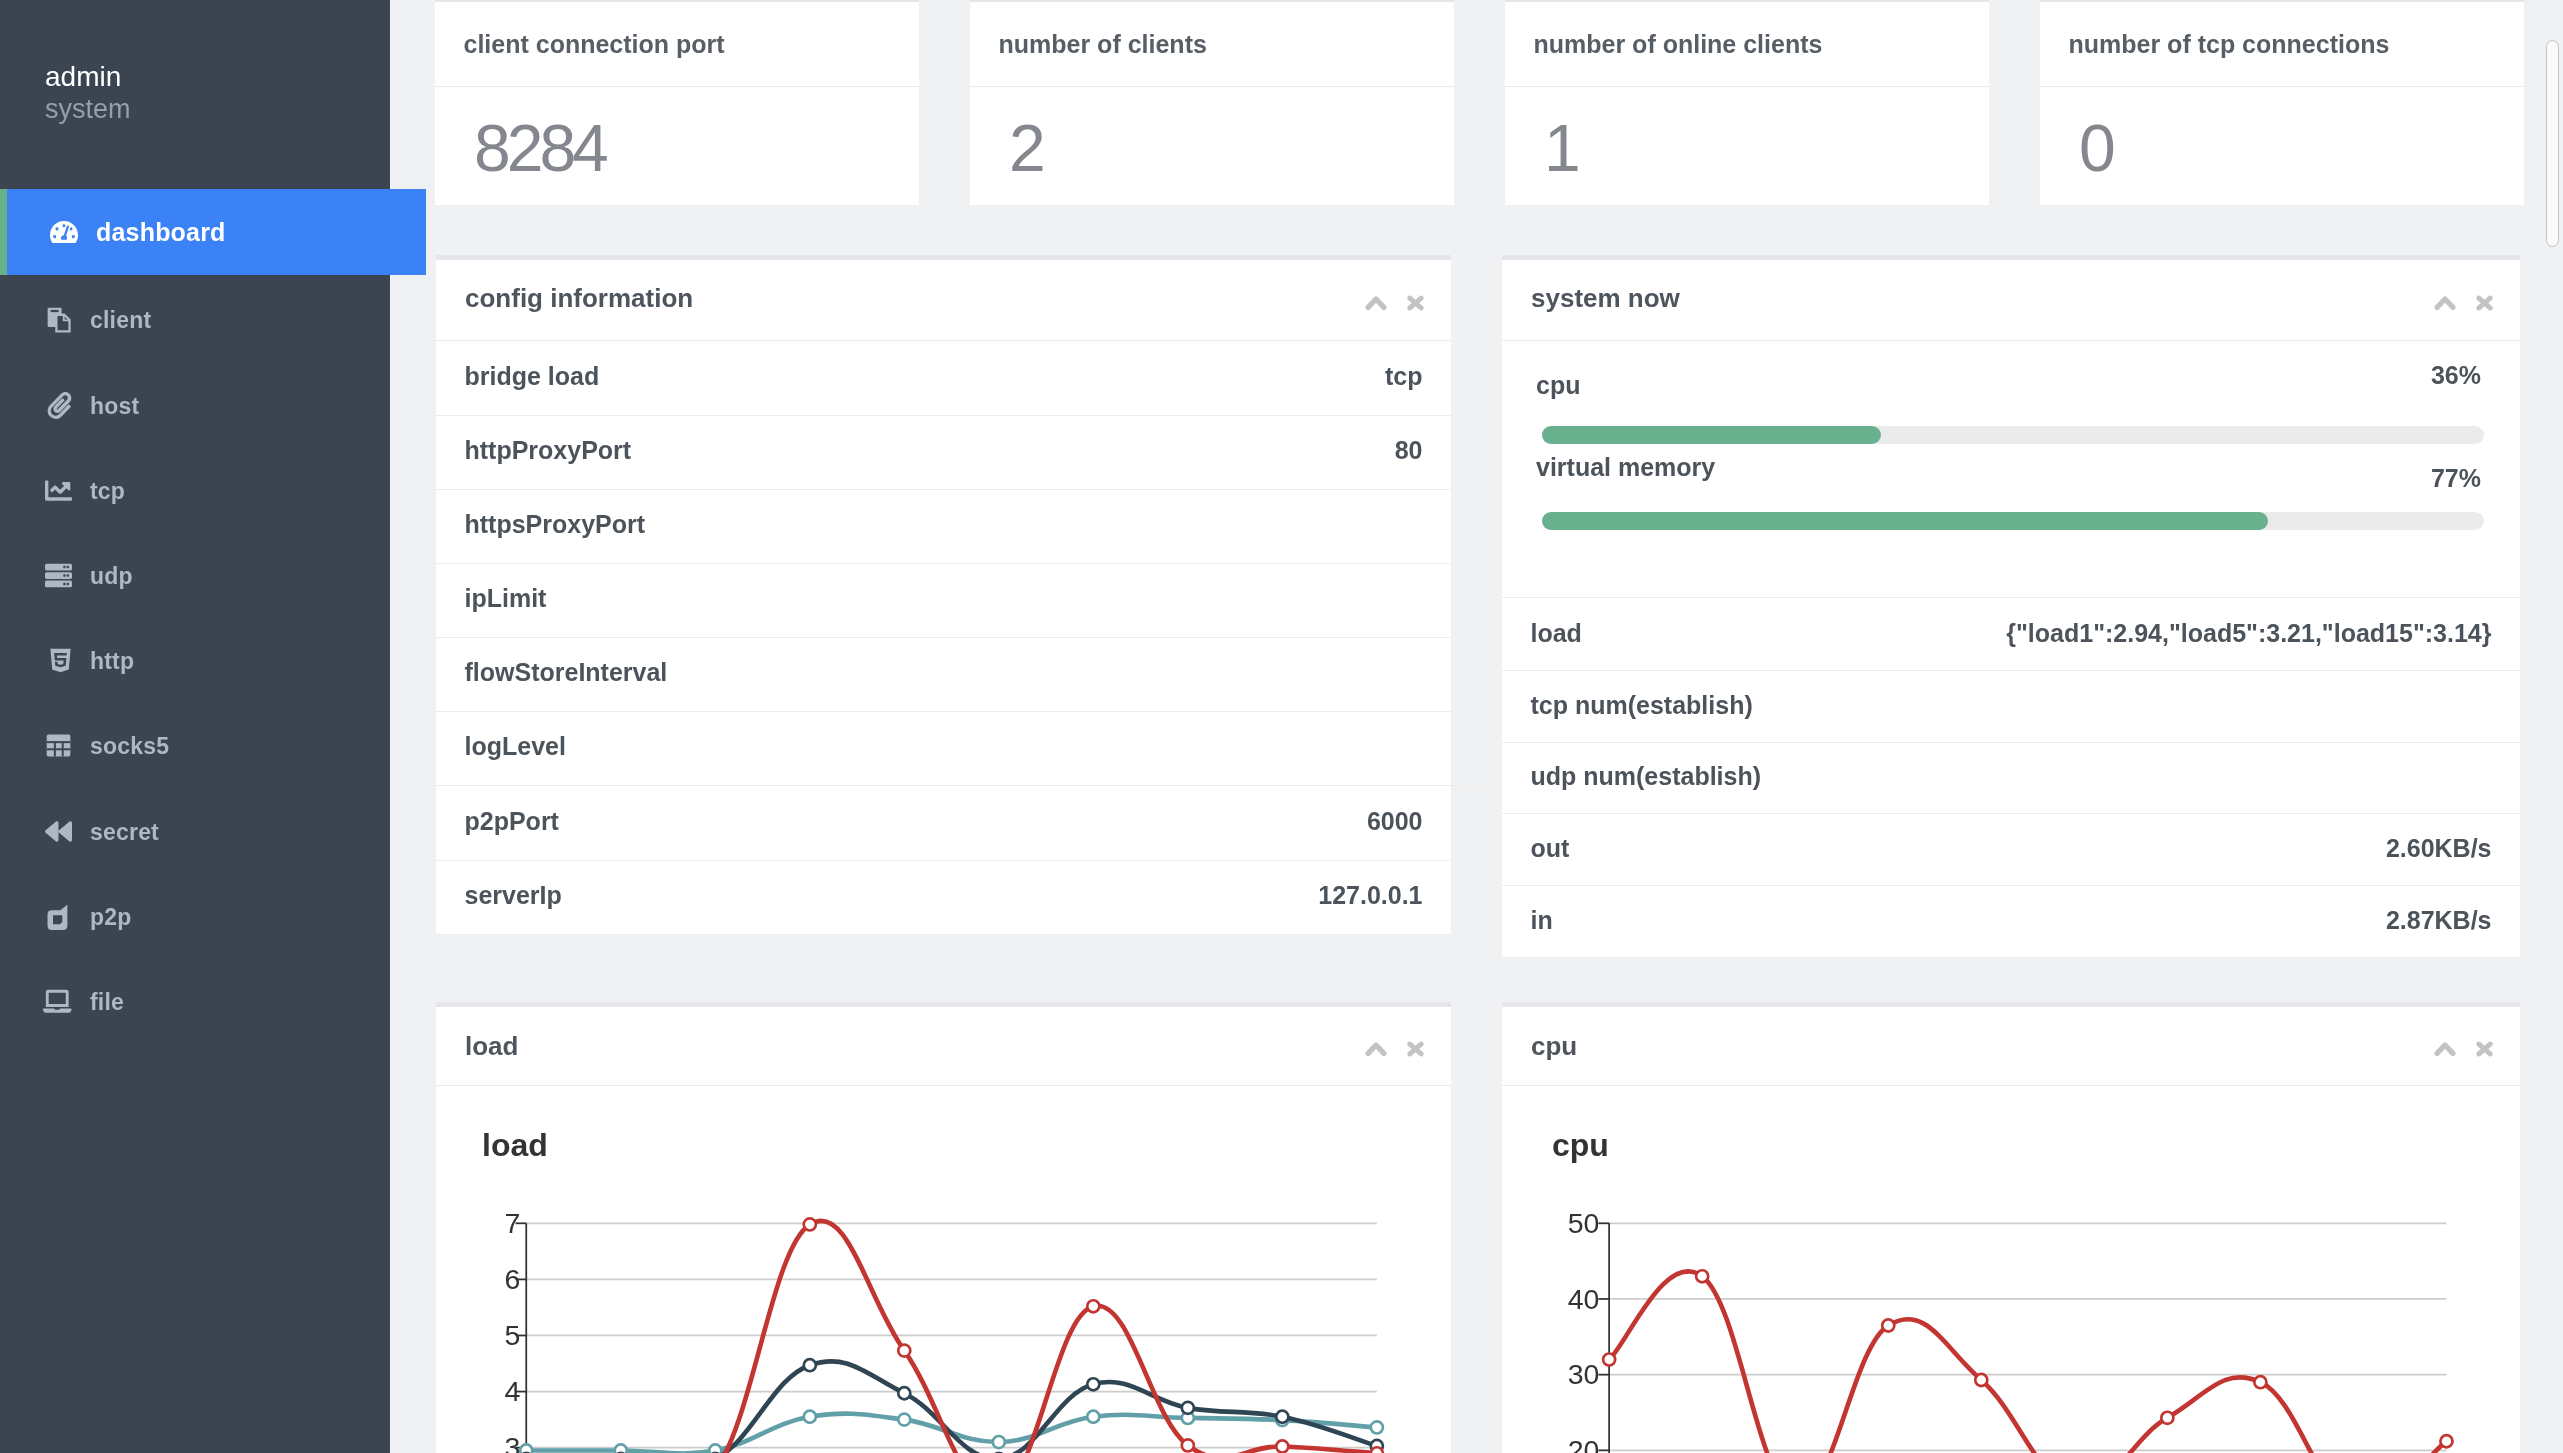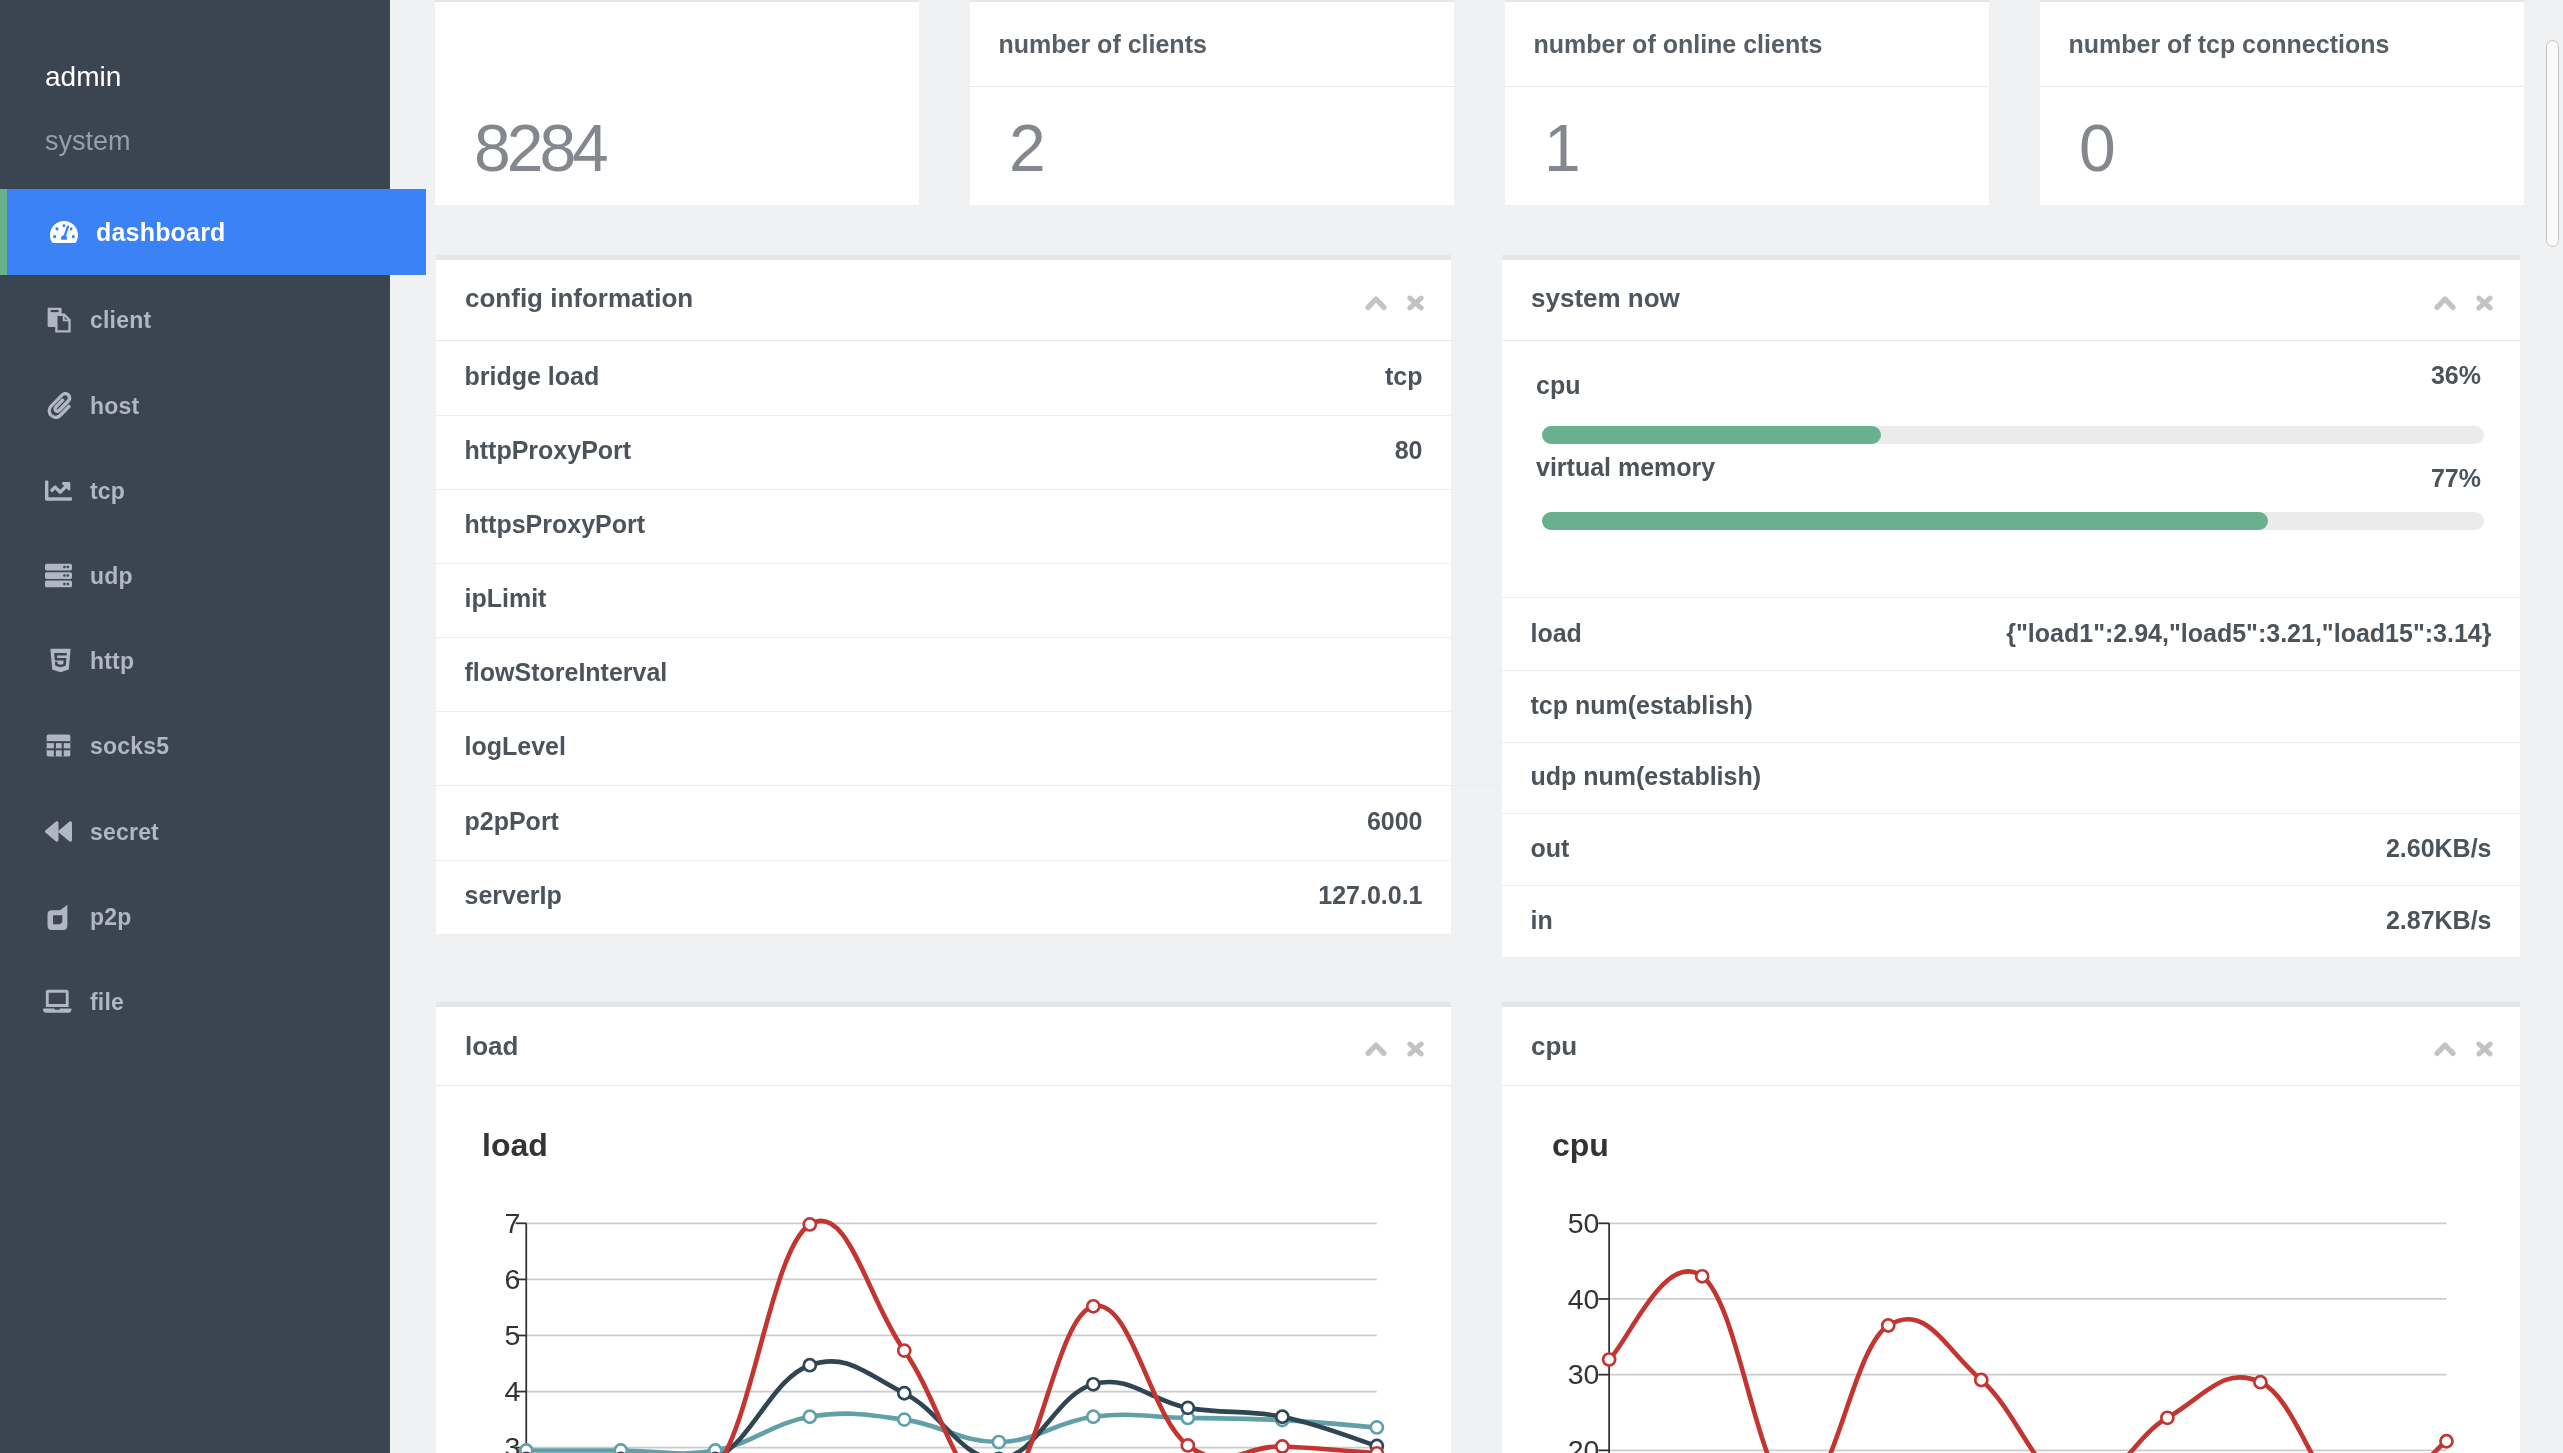--- a/index.html
+++ b/index.html
@@ -1,21 +1,21 @@
 <!DOCTYPE html>
 <html style="font-size:14.2px"><head><meta charset="utf-8">
 <style>
 * { margin:0; padding:0; box-sizing:border-box; }
 html,body { width:2563px; height:1453px; overflow:hidden;
   font-family:"Liberation Sans", sans-serif; background:#f0f1f3; }
 .abs { position:absolute; }
 
 #sidebar { position:absolute; left:0; top:0; width:390px; height:1453px; background:#3b4552; }
 #adm { position:absolute; left:45px; top:61px; font-size:28px; font-weight:normal; color:#ffffff; }
-#sys { position:absolute; left:45px; top:94px; font-size:27px; color:#959eaa;margin-top:32px; }
+#sys { position:absolute; left:45px; top:94px; font-size:27px; color:#959eaa; }
 #active { position:absolute; left:0; top:189px; width:426px; height:86px; background:#3b82f6; }
 #active .bar { position:absolute; left:0; top:0; width:7.1px; height:86px; background:#67b28b; }
 #active .mtext { color:#fff; left:96px; font-size:25px; }
 .mitem { position:absolute; left:0; width:390px; height:43px; }
 .mtext { position:absolute; left:90px; top:50%; transform:translateY(-50%);
   font-size:23px; font-weight:bold; color:#aeb7c2; letter-spacing:0.2px; }
 .mitem svg { }
 
 .tile { position:absolute; top:-2.7px; width:484px; background:#fff; height:208px;
   border-top:5.3px solid #e5e6e9; }
@@ -108,20 +108,23 @@
 <div class="mitem" style="top:980px">
       <svg style="position:absolute;left:43px;top:7.1px" width="28.5" height="28.5" viewBox="0 0 640 512">
         <path fill="#aeb7c2" d="M624 416H381.54c-.74 19.81-14.71 32-32.74 32H288c-18.69 0-33.02-17.47-32.77-32H16c-8.8 0-16 7.2-16 16v16c0 35.2 28.8 64 64 64h512c35.2 0 64-28.8 64-64v-16c0-8.8-7.2-16-16-16zM576 48c0-26.4-21.6-48-48-48H112C85.6 0 64 21.6 64 48v336h512V48zm-64 272H128V64h384v256z"></path>
       </svg>
       <span class="mtext">file</span>
     </div>
 
 </div>
 
 <div class="tile" style="left:435px">
+<div class="tile-top">
+      <span>client connection port</span>
+    </div>
 <div class="tile-num">8284</div>
 </div>
 <div class="tile" style="left:970px">
 <div class="tile-top">
       <span>number of clients</span>
     </div>
 <div class="tile-num">2</div>
 </div>
 <div class="tile" style="left:1505px">
 <div class="tile-top">

